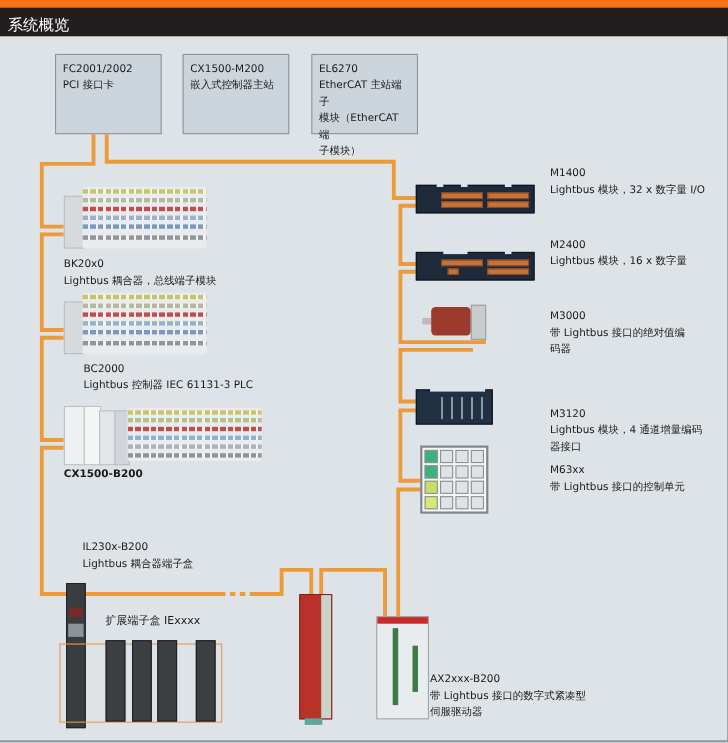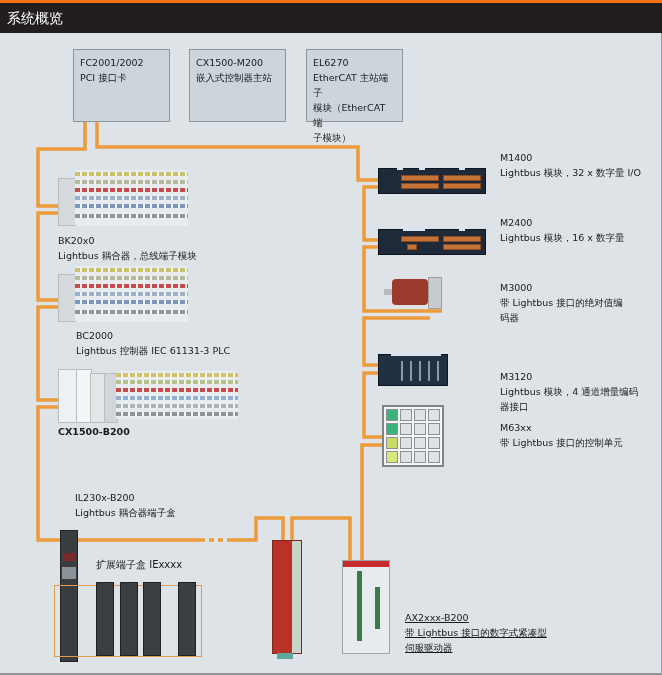--- a/index.html
+++ b/index.html
@@ -1,20 +1,20 @@
 <!DOCTYPE html>
 <html><head>
 <meta charset="utf-8">
 <style>
   html, body { margin:0; padding:0; }
   body { width:662px; height:675px; position:relative; overflow:hidden; background:#dee3e7; font-family:"DejaVu Sans","Liberation Sans",sans-serif; color:#1a1a1a; }
-  .titlebar { position:absolute; left:0; top:0; width:662px; height:33px; background:#221e1f; border-top:3px solid #f97316; box-sizing:border-box; }
+  .titlebar { position:absolute; left:0; top:0; width:662px; height:33px; background:#221e1f; border-top:7px solid #f97316; box-sizing:border-box; }
   .titlebar span { position:absolute; left:7px; top:7px; color:#fff; font-size:14px; }
   .frame { position:absolute; left:0; top:33px; width:662px; height:642px; border-right:1px solid #9aa0a5; border-bottom:2px solid #8f9499; box-sizing:border-box; }
-  .topbox { position:absolute; top:49px; height:73px; width:97px; background:#cdd5dc; border:1px solid #8c959c; box-sizing:border-box; padding:5px 6px; font-size:9.5px; line-height:15px;margin-left:23px; }
+  .topbox { position:absolute; top:49px; height:73px; width:97px; background:#cdd5dc; border:1px solid #8c959c; box-sizing:border-box; padding:5px 6px; font-size:9.5px; line-height:15px; }
   .lbl { position:absolute; font-size:9.5px; line-height:15px; white-space:nowrap; }
   .lbl div { }
   svg.bus { position:absolute; left:0; top:0; width:662px; height:675px; }
   .dev { position:absolute; }
   
   .strip { position:absolute; background:#e9ecee; border-radius:2px; overflow:hidden; }
   .strip .row { position:absolute; left:0; right:0; height:4px; background-image:repeating-linear-gradient(90deg, currentColor 0 5px, #f3f3f3 5px 7px); }
   .head { position:absolute; background:#d7dadd; border:1px solid #b9bec2; }
   .mboard { position:absolute; background:#1e2a3a; border:1px solid #0d1520; }
   .mboard .slot { position:absolute; height:4px; background:#c6733a; border:1px solid #8a4a22; }
@@ -138,21 +138,21 @@
 <div class="dev" style="left:272px;top:540px;width:28px;height:112px;background:#b8322a;border:1px solid #7f2620;">
   <div style="position:absolute;right:0;top:0;width:9px;height:112px;background:#c8d4c9;"></div>
   <div style="position:absolute;left:4px;bottom:-6px;width:16px;height:6px;background:#5fa79a;"></div>
 </div>
 
 <div class="dev" style="left:342px;top:560px;width:46px;height:92px;background:#e9ecee;border:1px solid #9ea4a8;">
   <div style="position:absolute;left:0;top:0;width:46px;height:6px;background:#c72b2b;"></div>
   <div style="position:absolute;left:14px;top:10px;width:5px;height:70px;background:#3c7a46;"></div>
   <div style="position:absolute;left:32px;top:26px;width:5px;height:42px;background:#3c7a46;"></div>
 </div>
-<div class="lbl" style="left:405px;top:610px;text-decoration:underline;">
+<div class="lbl" style="left:391px;top:610px;">
   <div>AX2xxx-B200</div>
   <div>带 Lightbus 接口的数字式紧凑型</div>
   <div>伺服驱动器</div>
 </div>
 
 <div class="mboard" style="left:378px;top:168px;width:106px;height:24px;">
   <div class="slot" style="left:22px;top:6px;width:36px;"></div>
   <div class="slot" style="left:22px;top:14px;width:36px;"></div>
   <div class="slot" style="left:64px;top:6px;width:36px;"></div>
   <div class="slot" style="left:64px;top:14px;width:36px;"></div>

